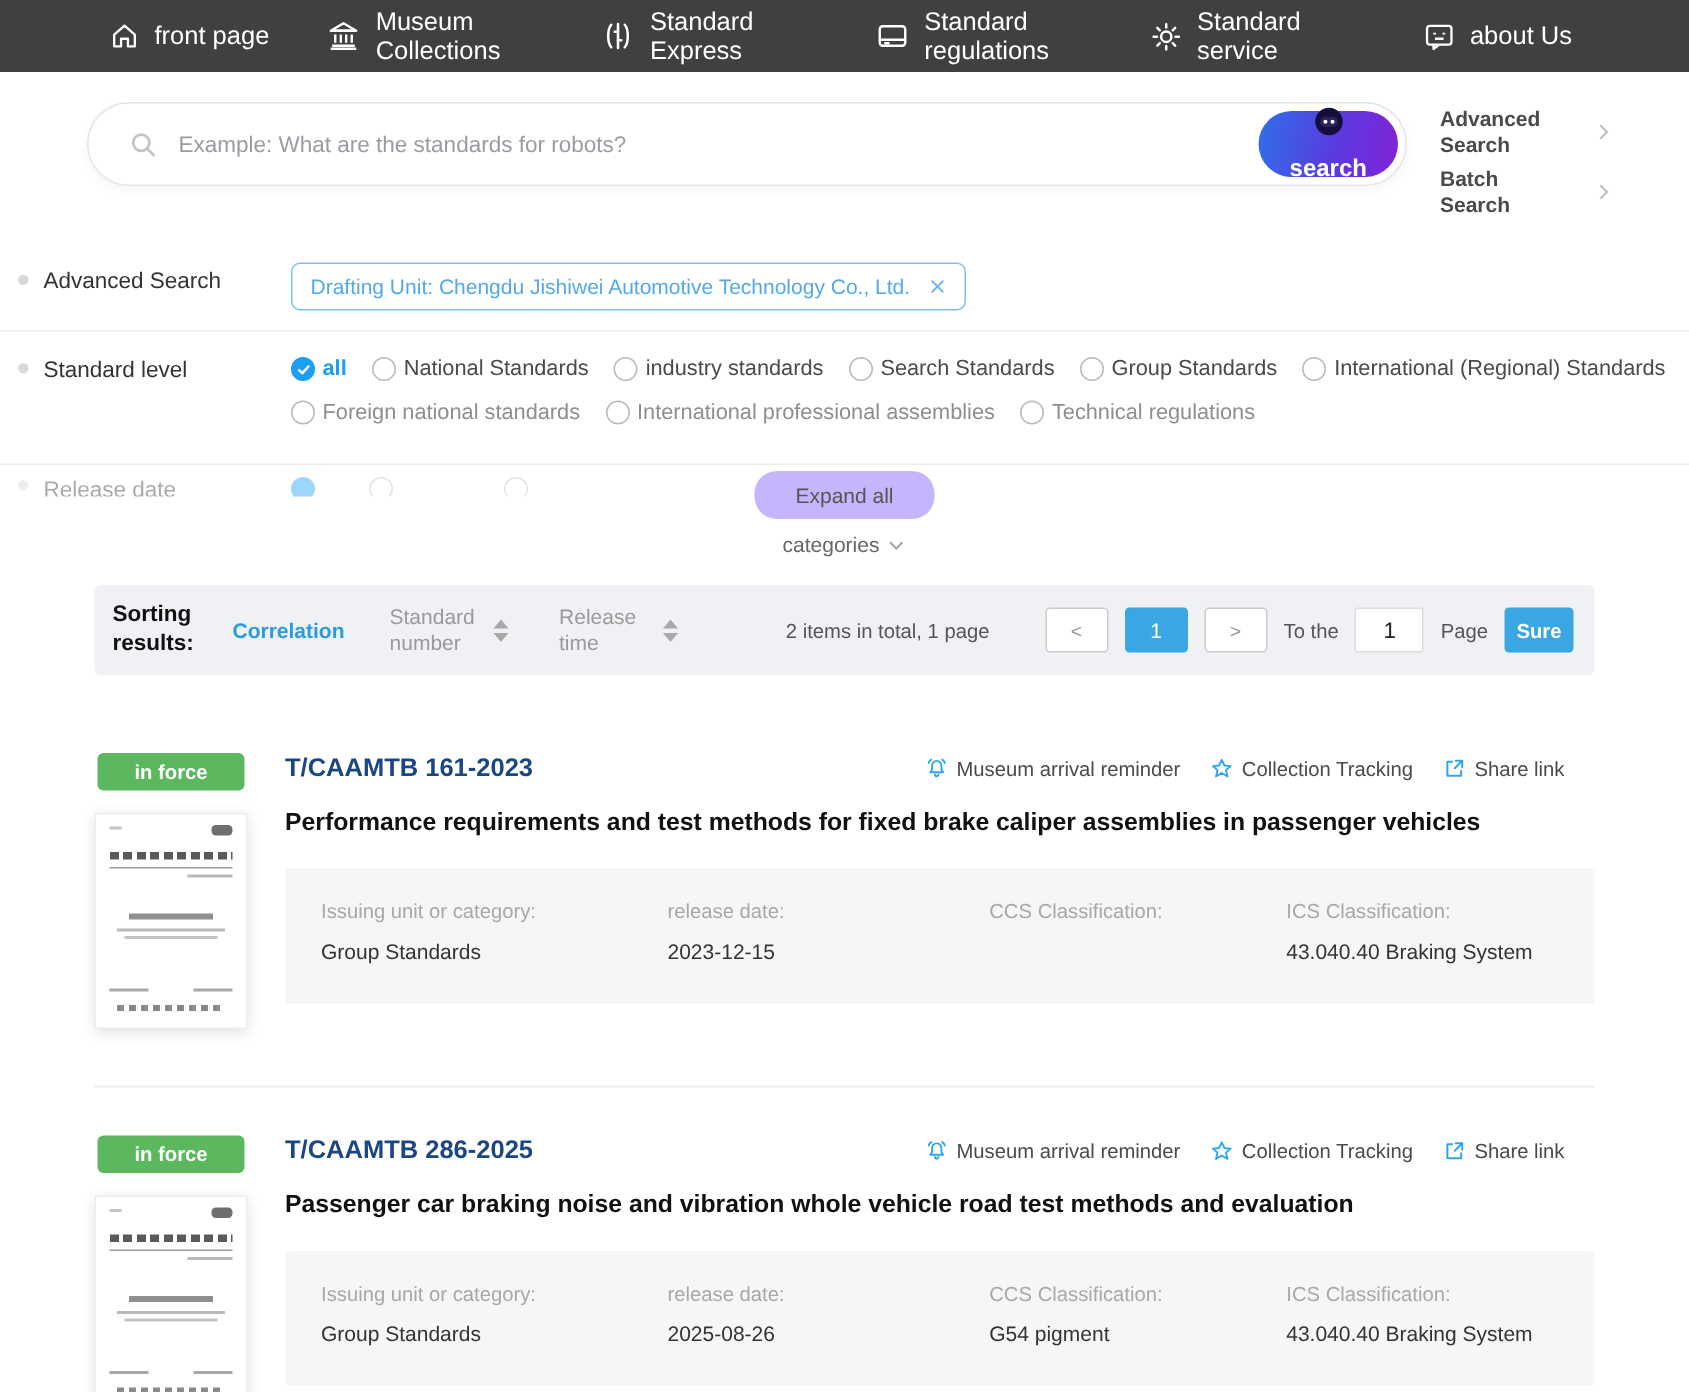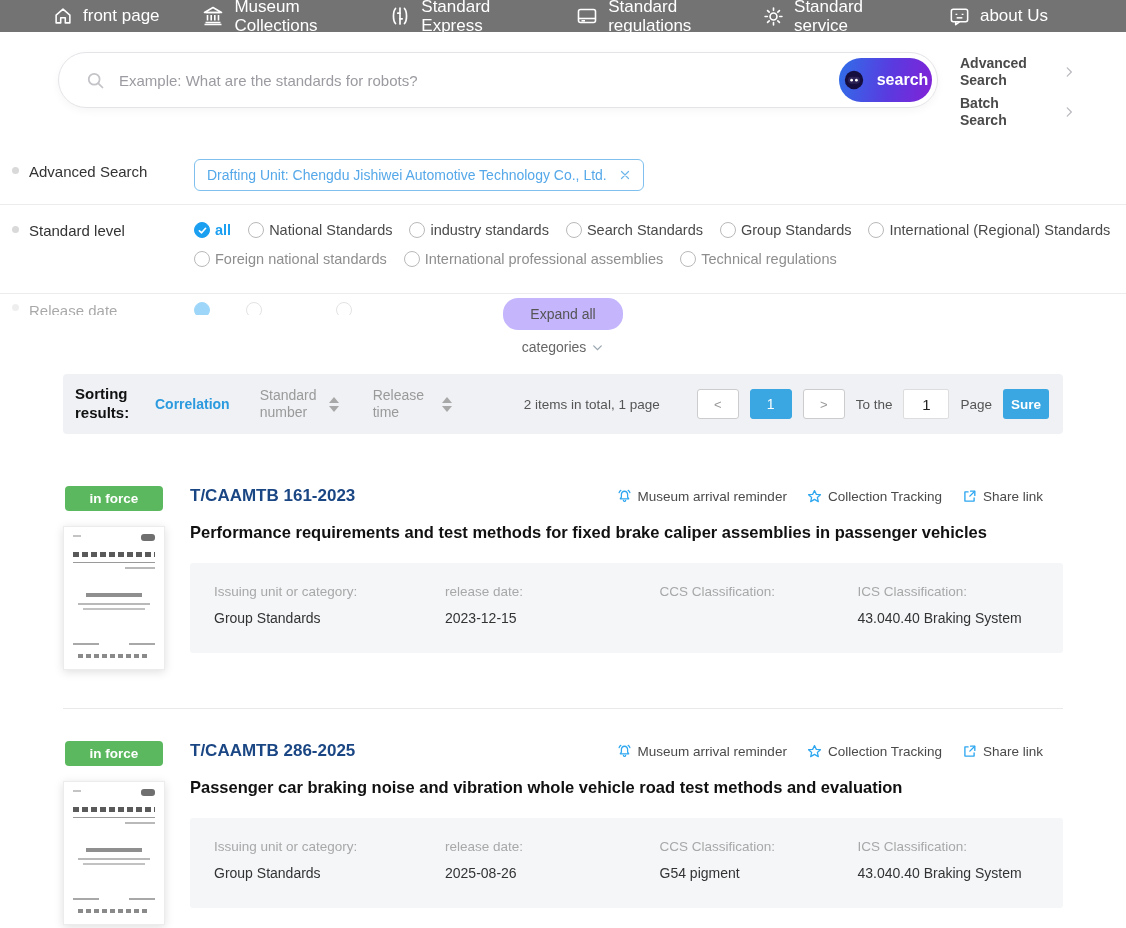--- a/index.html
+++ b/index.html
@@ -1,41 +1,41 @@
 <!DOCTYPE html>
 <html><head>
 <meta charset="utf-8">
 <style>
   * { box-sizing: border-box; margin: 0; padding: 0; }
   html,body { width:1126px; height:928px; overflow:hidden; background:#fff;
     font-family:"Liberation Sans", sans-serif; }
 
   
-  .nav { height:32px; background:#737373; display:flex; align-items:center;
-    justify-content:space-between; padding:0 78px 0 52px; }
+  .nav { height:48px; background:#404040; display:flex; align-items:center;
+    justify-content:space-between; padding:0 78px 0 72px; }
   .nav-item { display:flex; align-items:center; gap:9px; color:#fff;
     font-size:17px; cursor:pointer; }
   .nav-item .nicon { display:flex; align-items:center; }
   .nav-item .lbl { line-height:1.12; max-width:112px; }
 
   
   .search-wrap { display:flex; padding:20px 0 18px 58px; gap:22px; }
   .search-box { position:relative; width:880px; height:56px;
     border:1px solid #e4e4e8; border-radius:28px; display:flex; align-items:center;
     box-shadow:0 3px 8px rgba(0,0,0,.04); padding-left:26px; }
   .search-box .mag { display:flex; align-items:center; color:#c3c3c8; }
   .search-box input { border:none; outline:none; flex:1; font-size:15px;
     color:#15803d; padding-left:13px; background:transparent;
     font-family:"Liberation Sans", sans-serif; }
   .search-box input::placeholder { color:#9b9ba1; }
   .search-btn { position:absolute; right:5px; top:5px; height:44px; width:93px;
     border:none; border-radius:22px; cursor:pointer;
     background:linear-gradient(100deg,#2f6fe8 0%,#5a3ae0 55%,#8222d6 100%);
     color:#fff; display:flex; align-items:center; justify-content:center; gap:12px;
-    font-weight:bold; font-size:16px; font-family:"Liberation Sans", sans-serif; }
+    font-weight:bold; font-size:16px; font-family:"Liberation Sans", sans-serif;flex-direction:column; }
   .side-links { display:flex; flex-direction:column; gap:7px; padding-top:3px; }
   .side-link { display:flex; width:116px; justify-content:space-between;
     align-items:center; font-weight:bold; color:#4a4a4a; font-size:14px;
     line-height:1.18; cursor:pointer; }
   .side-link .txt { width:78px; }
   .chev { color:#b9b9bf; display:flex; }
 
   
   .frow { display:flex; align-items:flex-start; padding:13px 0; }
   .bullet { width:7px; height:7px; border-radius:50%; background:#d9d9d9;

